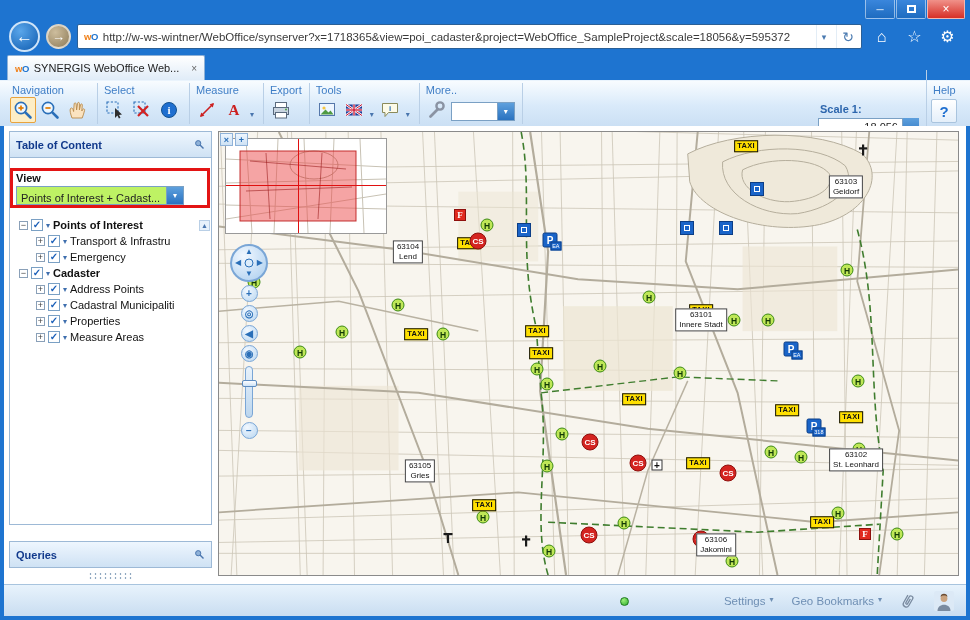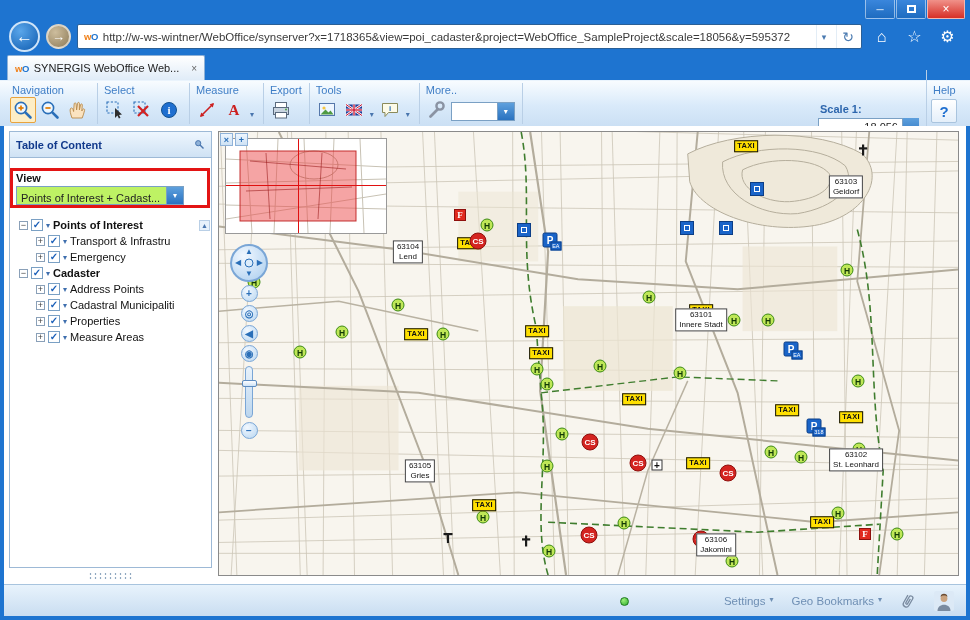--- a/index.html
+++ b/index.html
@@ -392,20 +392,28 @@
             <div class="tree-row" style="padding-left: 20px;">
     <span class="expander">+</span>
     <span class="checkbox">
                 <span class="chk">✓</span>
               </span>
     <span class="row-caret">▾</span>
     <span class="tree-label">Measure Areas</span>
   </div>
           </div>
         <div class="mini-scroll">▲</div>
+      </div>
+      <div class="panel-hdr queries-hdr">
+        <span>Queries</span>
+        <span class="grow"></span>
+        <svg width="11" height="11" viewBox="0 0 11 11">
+            <circle cx="4.2" cy="4.2" r="2.6" fill="#8fb2d8" stroke="#4a76ae"></circle>
+            <line x1="6" y1="6" x2="9.5" y2="9.5" stroke="#4a76ae" stroke-width="1.4"></line>
+          </svg>
       </div>
       <div class="dots"></div>
     </div>
 
     <div class="map">
       <svg class="layer" viewBox="0 0 741 445" preserveAspectRatio="none">
           <line x1="1.2380016773184792" y1="-5" x2="18.110010403259665" y2="450" stroke="#ccc5b6" stroke-width="0.8"></line>
           <line x1="39.074949021020416" y1="-5" x2="11.880050254464173" y2="450" stroke="#ccc5b6" stroke-width="0.8"></line>
           <line x1="68.43005458239003" y1="-5" x2="81.6499586941907" y2="450" stroke="#ccc5b6" stroke-width="0.8"></line>
           <line x1="72.50916397315876" y1="-5" x2="88.57552240676037" y2="450" stroke="#ccc5b6" stroke-width="0.8"></line>

